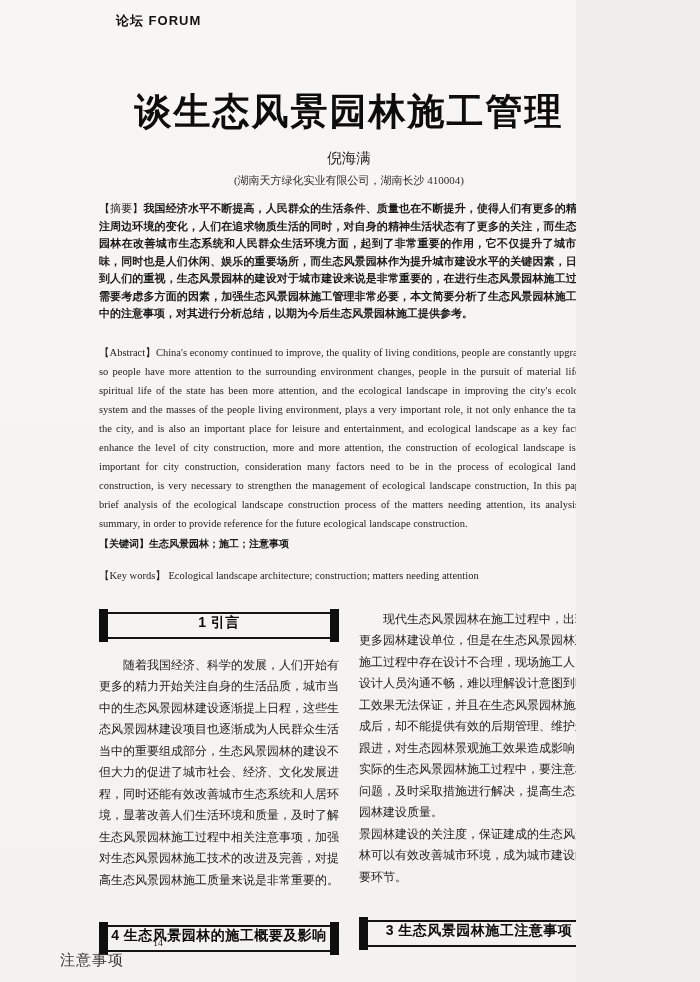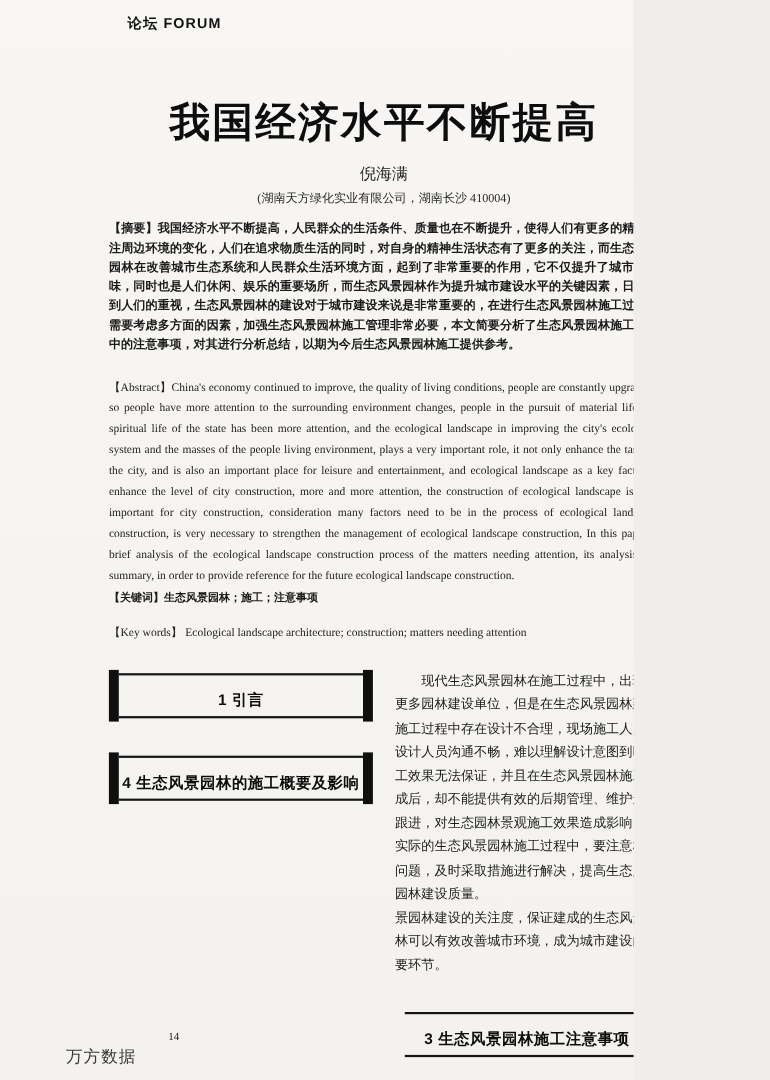--- a/index.html
+++ b/index.html
@@ -32,29 +32,29 @@
   .abstract-cn {
     margin-top:12px; font-size:11px; line-height:17.5px;
     text-align:justify; font-weight:600; color:#1a1a1a;
   }
   .abstract-en {
     margin-top:20px; font-size:10.5px; line-height:19px;
     text-align:justify; color:#222; font-weight:normal;
   }
   .kw-cn { margin-top:2px; font-size:10px; line-height:18px; font-weight:600; color:#1a1a1a; }
   .kw-en { margin-top:14px; font-size:10.5px; line-height:18px; color:#222; }
-  .label-inline { font-weight:700; }
+  .label-inline { font-weight:400; }
   .columns { display:flex; gap:20px; margin-top:24px; }
   .col { width:240px; }
   .sec-box { display:flex; align-items:stretch; margin:3px 0 14px 0; }
   .sec-box .cap { width:9px; background:#0f0f0f; margin:-3px 0; }
   .sec-box .sec-label {
     flex:1; border-top:2px solid #141414; border-bottom:2px solid #141414;
     text-align:center; font-family:"Liberation Sans", sans-serif;
-    font-weight:bold; font-size:14px; padding:14px 0 5px 0; color:#0d0d0d;
+    font-weight:bold; font-size:14px; padding:0 0 5px 0; color:#0d0d0d;
     letter-spacing:0.5px;
   }
   .body-p {
     font-size:12px; line-height:21.5px; text-align:justify;
     color:#1b1b1b; font-weight:500;
   }
   .indent { text-indent:2em; }
   .gap-lg { margin-top:30px; }
   .gap-md { margin-top:16px; }
   .page-number {
@@ -70,21 +70,21 @@
 </head>
 <body>
 
 <div class="page">
 
   <div class="forum-header">论坛  FORUM</div>
 
   <div class="content">
 
     <div class="title">
-      <div>我国经济水平不断提高</div>
+      <div>谈生态风景园林施工管理</div>
     </div>
 
     <div class="author">倪海满</div>
     <div class="affiliation">(湖南天方绿化实业有限公司，湖南长沙 410004)</div>
 
     <div class="abstract-cn"><span class="label-inline">【摘要】</span><span>我国经济水平不断提高，人民群众的生活条件、质量也在不断提升，使得人们有更多的精力关注周边环境的变化，人们在追求物质生活的同时，对自身的精神生活状态有了更多的关注，而生态风景园林在改善城市生态系统和人民群众生活环境方面，起到了非常重要的作用，它不仅提升了城市的品味，同时也是人们休闲、娱乐的重要场所，而生态风景园林作为提升城市建设水平的关键因素，日趋受到人们的重视，生态风景园林的建设对于城市建设来说是非常重要的，在进行生态风景园林施工过程中需要考虑多方面的因素，加强生态风景园林施工管理非常必要，本文简要分析了生态风景园林施工过程中的注意事项，对其进行分析总结，以期为今后生态风景园林施工提供参考。</span></div>
 
     <div class="abstract-en"><span>【Abstract】</span><span>China's economy continued to improve, the quality of living conditions, people are constantly upgrading, so people have more attention to the surrounding environment changes, people in the pursuit of material life and spiritual life of the state has been more attention, and the ecological landscape in improving the city's ecological system and the masses of the people living environment, plays a very important role, it not only enhance the taste of the city, and is also an important place for leisure and entertainment, and ecological landscape as a key factor to enhance the level of city construction, more and more attention, the construction of ecological landscape is very important for city construction, consideration many factors need to be in the process of ecological landscape construction, is very necessary to strengthen the management of ecological landscape construction, In this paper, a brief analysis of the ecological landscape construction process of the matters needing attention, its analysis and summary, in order to provide reference for the future ecological landscape construction.</span></div>
 
     <div class="kw-cn"><span>【关键词】</span><span>生态风景园林；施工；注意事项</span></div>
@@ -92,40 +92,41 @@
     <div class="kw-en"><span>【Key words】</span> <span>Ecological landscape architecture; construction; matters needing attention</span></div>
 
     <div class="columns">
 
       <div class="col">
         <div class="sec-box">
           <div class="cap"></div>
           <div class="sec-label">1 引言</div>
           <div class="cap"></div>
         </div>
+        <p class="body-p indent gap-md">随着我国经济、科学的发展，人们开始有更多的精力开始关注自身的生活品质，城市当中的生态风景园林建设逐渐提上日程，这些生态风景园林建设项目也逐渐成为人民群众生活当中的重要组成部分，生态风景园林的建设不但大力的促进了城市社会、经济、文化发展进程，同时还能有效改善城市生态系统和人居环境，显著改善人们生活环境和质量，及时了解生态风景园林施工过程中相关注意事项，加强对生态风景园林施工技术的改进及完善，对提高生态风景园林施工质量来说是非常重要的。</p>
 
         <div class="sec-box gap-lg" style="margin-top:34px;">
           <div class="cap"></div>
           <div class="sec-label">4 生态风景园林的施工概要及影响</div>
           <div class="cap"></div>
         </div>
 
       </div>
 
       <div class="col">
         <p class="body-p indent">现代生态风景园林在施工过程中，出现了更多园林建设单位，但是在生态风景园林建设施工过程中存在设计不合理，现场施工人员与设计人员沟通不畅，难以理解设计意图到时施工效果无法保证，并且在生态风景园林施工完成后，却不能提供有效的后期管理、维护进行跟进，对生态园林景观施工效果造成影响，在实际的生态风景园林施工过程中，要注意相关问题，及时采取措施进行解决，提高生态风景园林建设质量。</p>
         <p class="body-p">景园林建设的关注度，保证建成的生态风景园林可以有效改善城市环境，成为城市建设的重要环节。</p>
 
-        <div class="sec-box" style="margin-top:32px;align-items:flex-end;">
+        <div class="sec-box" style="margin-top:32px;">
           <div class="cap"></div>
           <div class="sec-label">3 生态风景园林施工注意事项</div>
           <div class="cap"></div>
         </div>
 
       </div>
 
     </div>
   </div>
 
   <div class="page-number">14</div>
-  <div class="watermark">万方数据</div>
+  <div class="watermark">注意事项</div>
 
 </div>
 
 </body></html>

